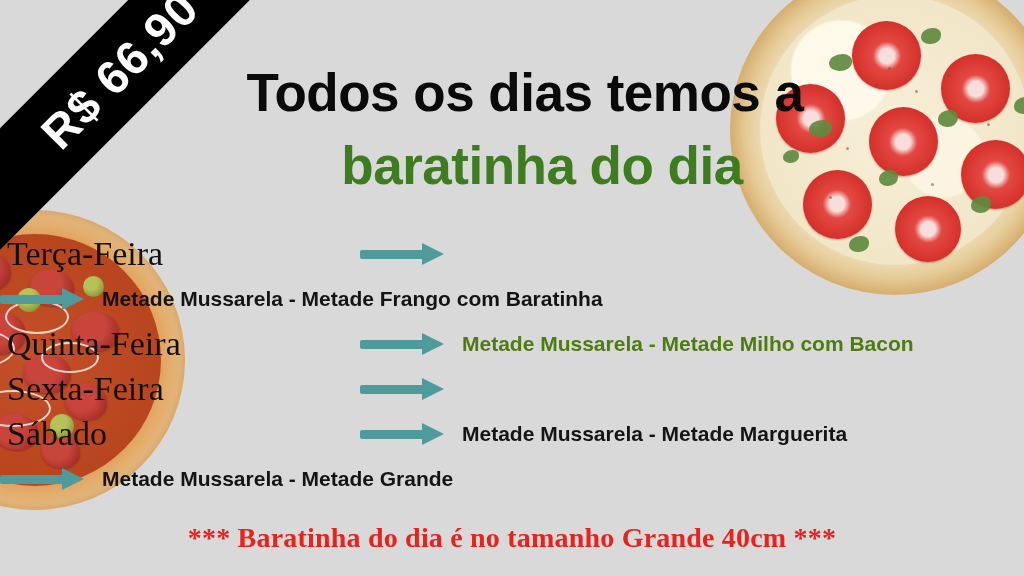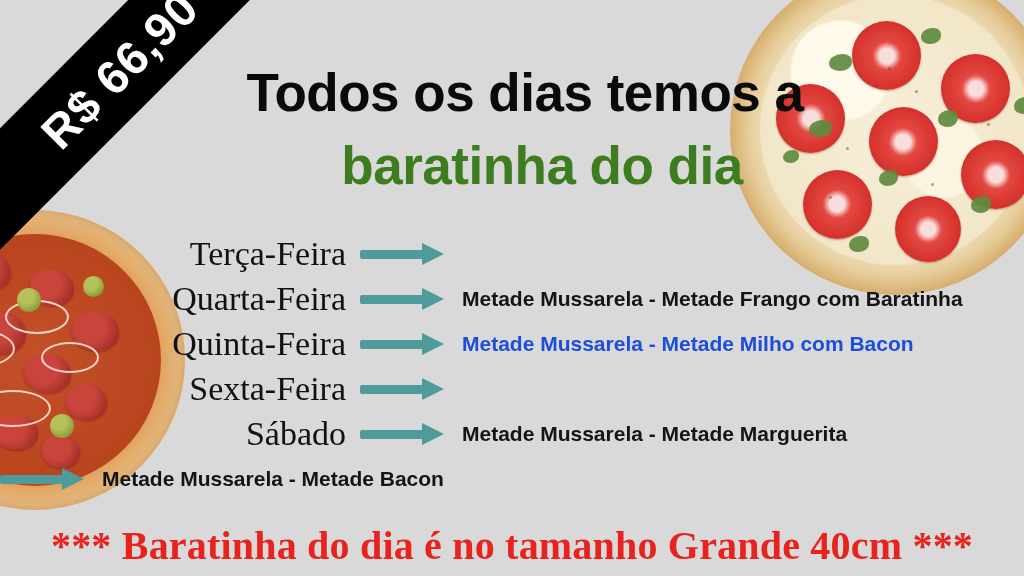--- a/index.html
+++ b/index.html
@@ -139,28 +139,28 @@
     left:0;top:231px;
     width:1024px;
   }
   .row{
     display:flex;
     align-items:center;
     height:45px;
   }
   .day{
     width:360px;
-    text-align:right;
     padding-right:14px;
     box-sizing:border-box;
     font-family:"Liberation Serif",serif;
     font-size:34px;
     color:#111;
     line-height:1;
     white-space:nowrap;
+    padding-left:7px;
   }
   .arrow{
     position:relative;
     width:96px;
     height:22px;
     flex:0 0 96px;
   }
   .arrow .shaft{
     position:absolute;left:0;top:7px;
     width:66px;height:9px;
@@ -175,33 +175,33 @@
     border-left:22px solid #4f9b9b;
   }
   .desc{
     font-family:"Liberation Sans",sans-serif;
     font-weight:bold;
     font-size:21px;
     color:#141414;
     white-space:nowrap;
     padding-left:6px;
   }
-  .desc.muted{color:#1d4ed8;}
+  .desc.muted{color:#4d7c0f;}
 
   
   #footer-note{
     position:absolute;
     left:0;top:522px;
     width:1024px;
     text-align:center;
   }
   #footer-note .note-text{
     font-family:"Liberation Serif",serif;
     font-weight:bold;
-    font-size:40px;
+    font-size:28px;
     color:#e8231e;
     white-space:nowrap;
     letter-spacing:.2px;
   }
 </style>
 </head>
 <body>
 
 <div id="poster">
 
@@ -275,21 +275,20 @@
 
     <div class="row">
       <div class="day">Terça-Feira</div>
       <div class="arrow">
         <span class="shaft"></span>
           <span class="head"></span>
       </div>
     </div>
 
     <div class="row">
-      <div class="day">Quarta-Feira</div>
       <div class="arrow">
         <span class="shaft"></span>
           <span class="head"></span>
       </div>
       <div class="desc">Metade Mussarela - Metade Frango com Baratinha</div>
     </div>
 
     <div class="row">
       <div class="day">Quinta-Feira</div>
       <div class="arrow">
@@ -314,21 +313,21 @@
           <span class="head"></span>
       </div>
       <div class="desc">Metade Mussarela - Metade Marguerita</div>
     </div>
 
     <div class="row">
       <div class="arrow">
         <span class="shaft"></span>
           <span class="head"></span>
       </div>
-      <div class="desc">Metade Mussarela - Metade Bacon</div>
+      <div class="desc">Metade Mussarela - Metade Grande</div>
     </div>
 
   </div>
 
   <div id="footer-note">
     <span class="note-text">*** Baratinha do dia é no tamanho Grande  40cm ***</span>
   </div>
 
 </div>
 

